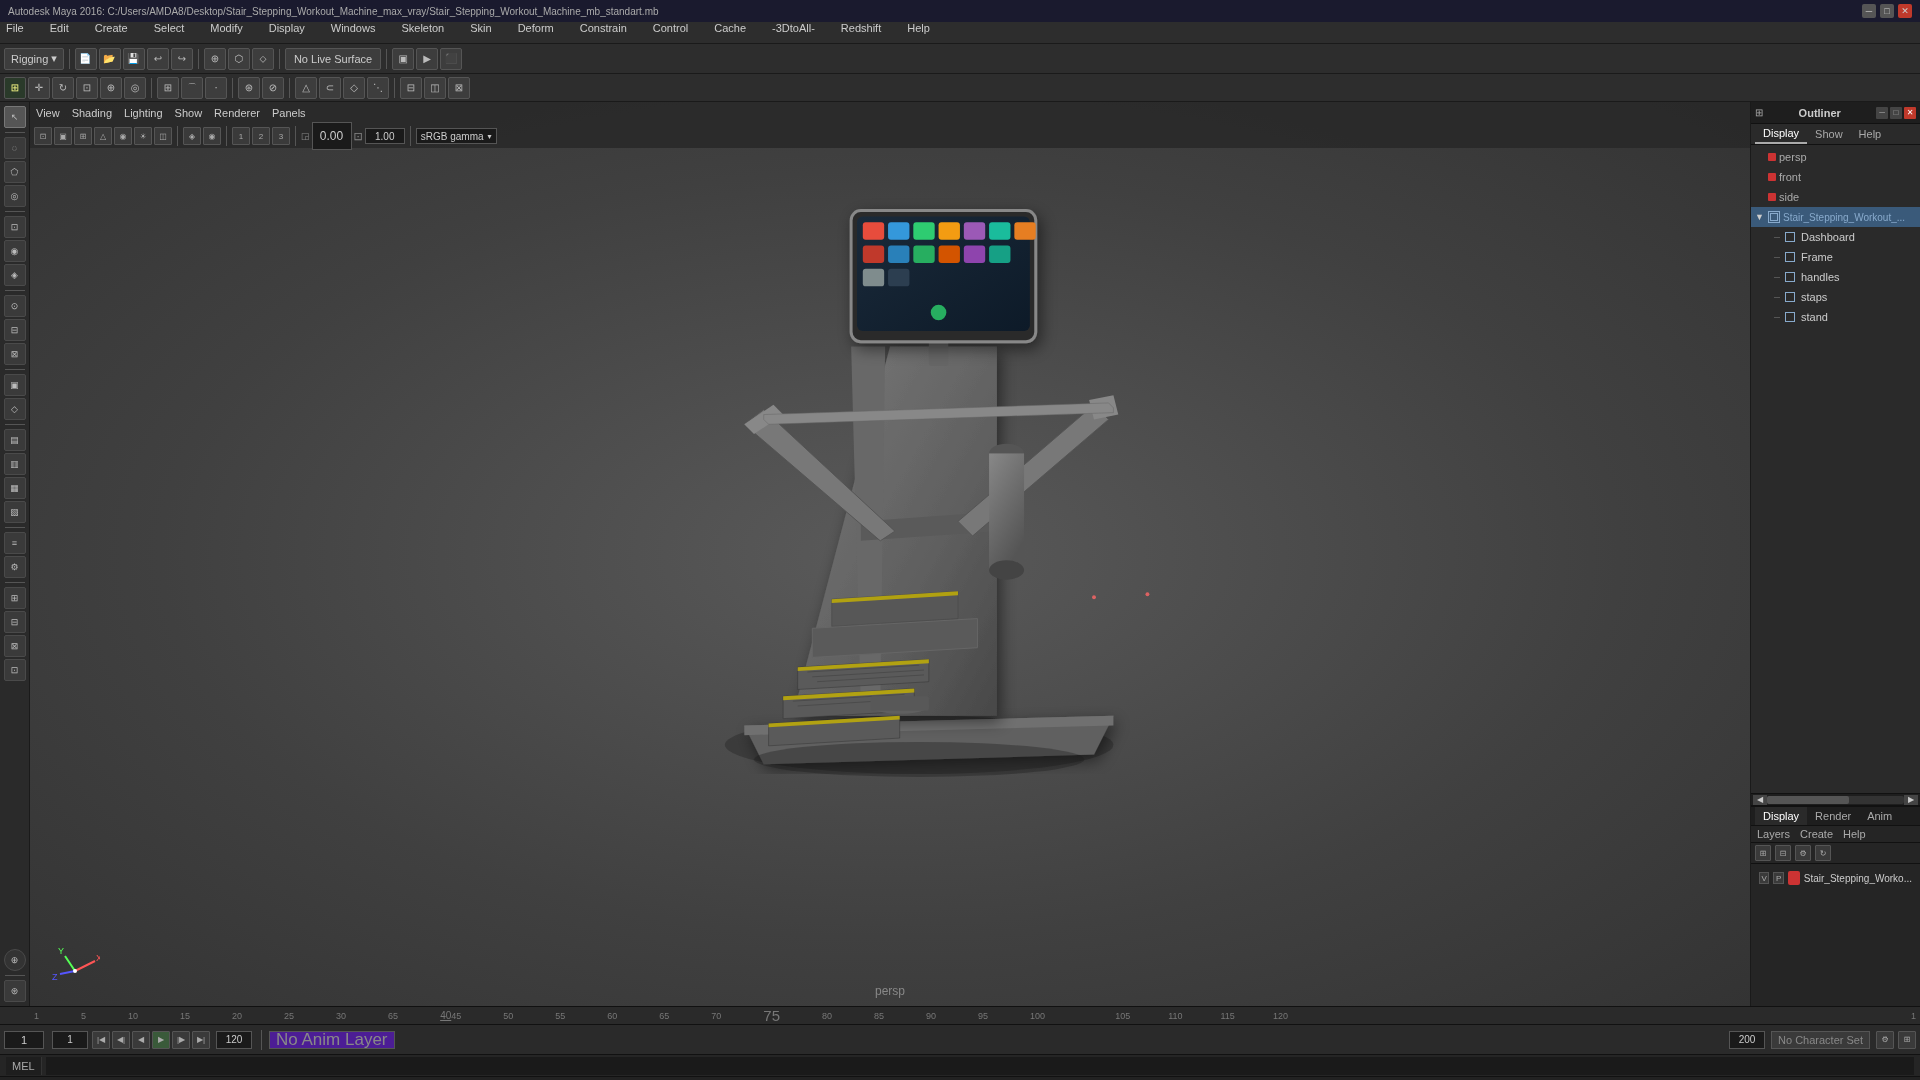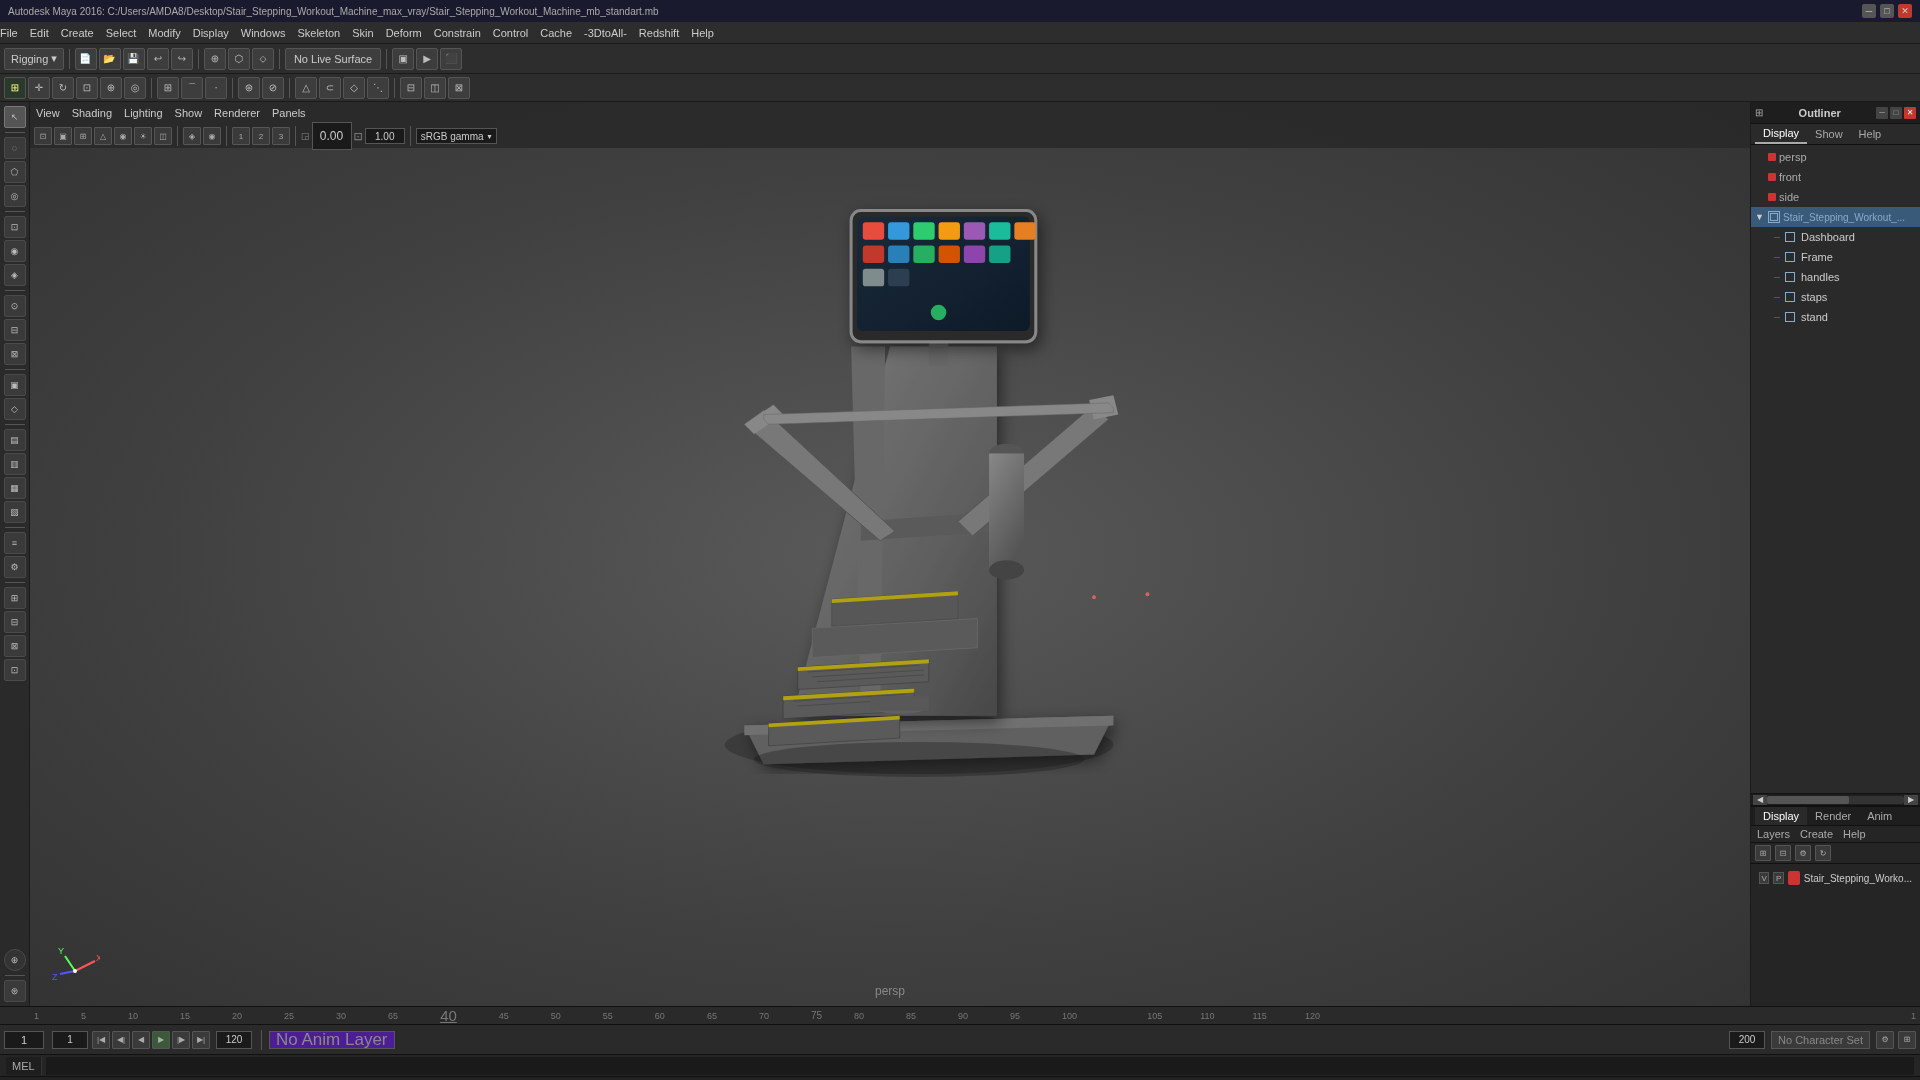--- a/index.html
+++ b/index.html
@@ -13,21 +13,21 @@
     }
     #title-bar .win-controls { display: flex; gap: 4px; }
     #title-bar .win-btn { width: 14px; height: 14px; border-radius: 2px; background: #555; display: flex; align-items: center; justify-content: center; cursor: pointer; font-size: 9px; color: #ccc; }
     #title-bar .win-btn.close { background: #c0392b; }
     #title-bar .win-btn.max { background: #555; }
     #title-bar .win-btn.min { background: #555; }
 
     
     #menu-bar {
       width: 100%; height: 22px; background: #2d2d2d;
-      display: flex; align-items: center; padding: 0 0; gap: 12px;
+      display: flex; align-items: flex-start; padding: 0 6px; gap: 26px;
       border-bottom: 1px solid #1a1a1a;
     }
     #menu-bar span { color: #ccc; cursor: pointer; font-size: 11px; }
 
     
     #toolbar1 {
       width: 100%; height: 30px; background: #2d2d2d;
       display: flex; align-items: center; padding: 0 4px; gap: 2px;
       border-bottom: 1px solid #1a1a1a;
     }
@@ -623,28 +623,28 @@
   <div style="width:30px;"></div>
   <div style="flex:1; display:flex; align-items:center; overflow:hidden; padding:0 4px;">
     <span style="color:#777;font-size:9px;margin-right:42px;">1</span>
     <span style="color:#777;font-size:9px;margin-right:42px;">5</span>
     <span style="color:#777;font-size:9px;margin-right:42px;">10</span>
     <span style="color:#777;font-size:9px;margin-right:42px;">15</span>
     <span style="color:#777;font-size:9px;margin-right:42px;">20</span>
     <span style="color:#777;font-size:9px;margin-right:42px;">25</span>
     <span style="color:#777;font-size:9px;margin-right:42px;">30</span>
     <span style="color:#777;font-size:9px;margin-right:42px;">65</span>
-    <span style="color:#777;font-size:15px;margin-right:42px;text-decoration:underline;">40</span>
+    <span style="color:#777;font-size:10px;text-decoration:underline;">40</span>
     <span style="color:#777;font-size:9px;margin-right:42px;">45</span>
     <span style="color:#777;font-size:9px;margin-right:42px;">50</span>
     <span style="color:#777;font-size:9px;margin-right:42px;">55</span>
     <span style="color:#777;font-size:9px;margin-right:42px;">60</span>
     <span style="color:#777;font-size:9px;margin-right:42px;">65</span>
     <span style="color:#777;font-size:9px;margin-right:42px;">70</span>
-    <span style="color:#777;font-size:10px;margin-right:32px;">75</span>
+    <span style="color:#777;font-size:15px;margin-right:42px;">75</span>
     <span style="color:#777;font-size:9px;margin-right:42px;">80</span>
     <span style="color:#777;font-size:9px;margin-right:42px;">85</span>
     <span style="color:#777;font-size:9px;margin-right:42px;">90</span>
     <span style="color:#777;font-size:9px;margin-right:42px;">95</span>
     <span style="color:#777;font-size:9px;margin-right:38px;">100</span>
     <span style="color:#777;font-size:9px;margin-right:38px;margin-left:32px;">105</span>
     <span style="color:#777;font-size:9px;margin-right:38px;">110</span>
     <span style="color:#777;font-size:9px;margin-right:38px;">115</span>
     <span style="color:#777;font-size:9px;">120</span>
   </div>

